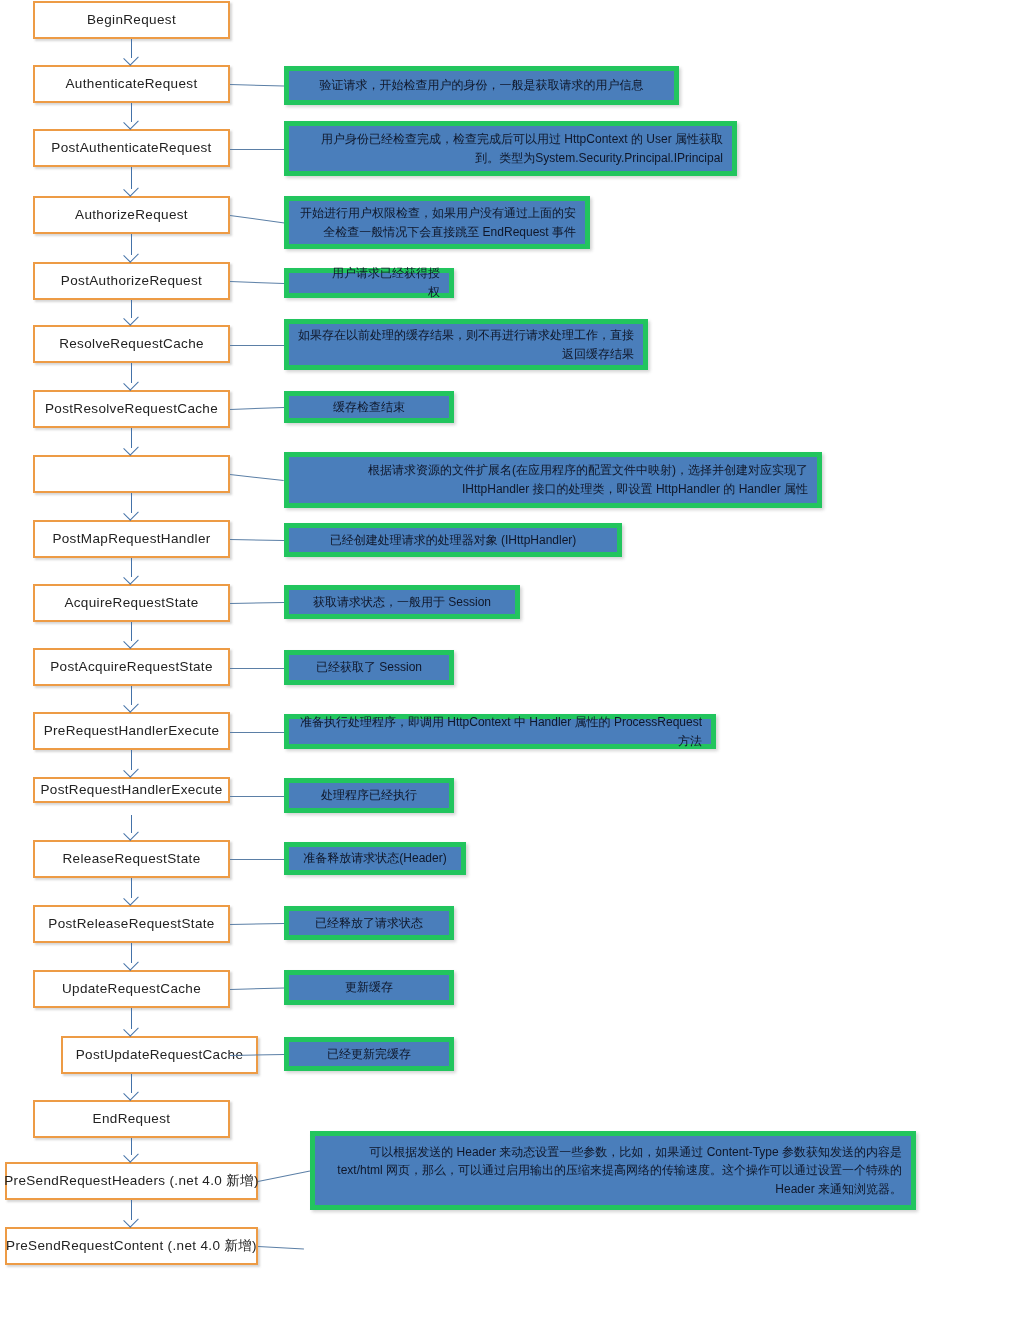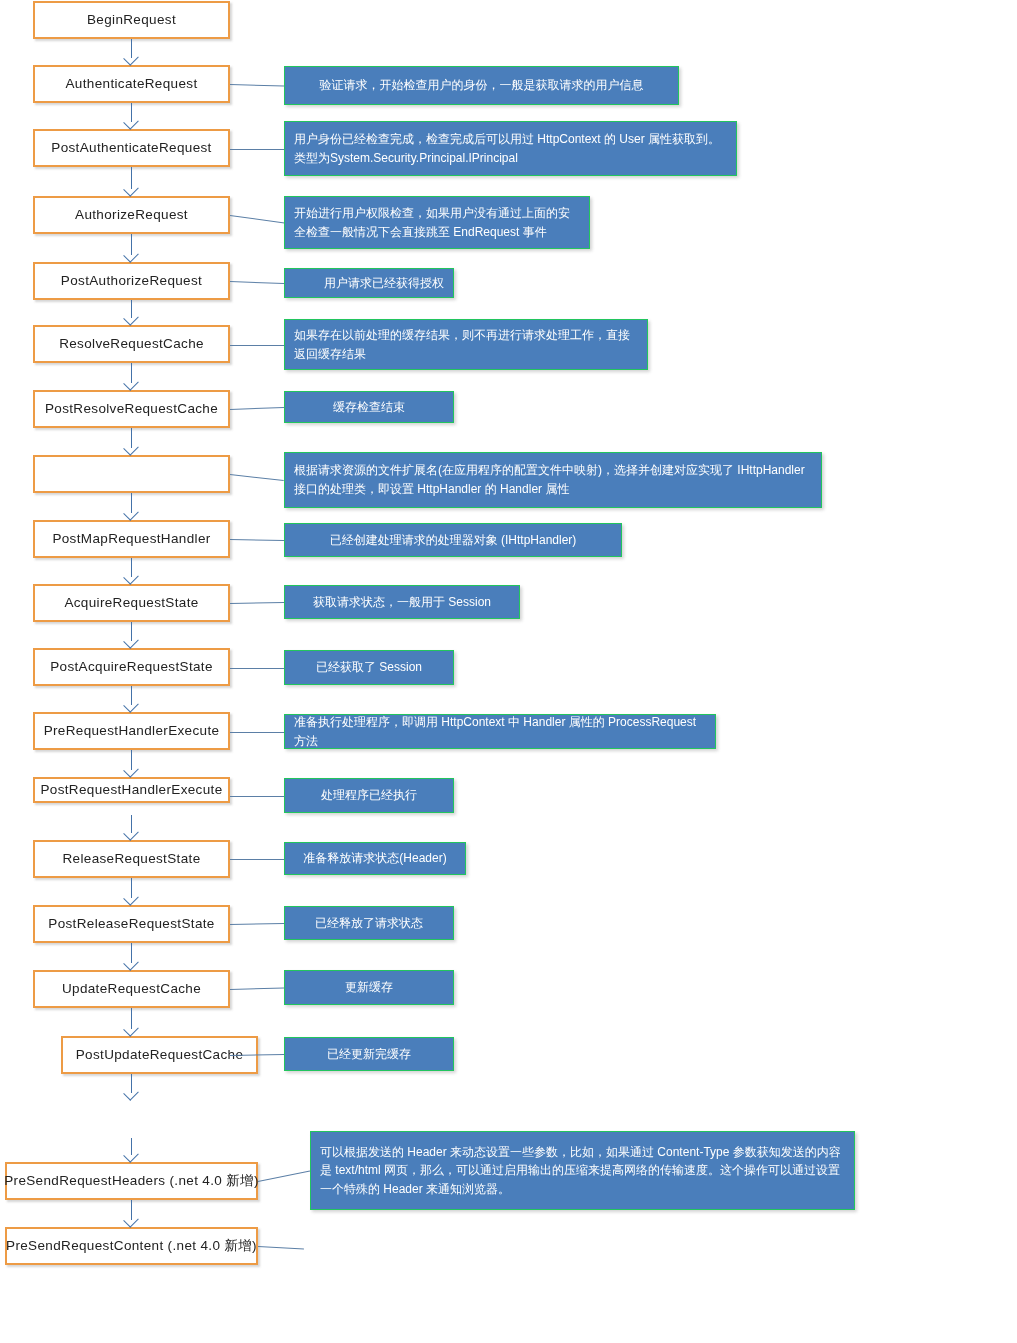--- a/index.html
+++ b/index.html
@@ -40,28 +40,28 @@
   .node .nlabel {
     line-height: 1;
     padding: 0 4px;
   }
 
   
   .note {
     position: absolute;
     box-sizing: border-box;
     background: #4A7EBB;
-    border: 1px solid #22c55e;
+    border: 5px solid #22c55e;
     display: flex;
     align-items: center;
     justify-content: center;
-    color: #ffffff;
+    color: #0f172a;
     font-size: 12px;
     line-height: 1.55;
-    text-align: left;
+    text-align: right;
     box-shadow: 2px 2px 3px rgba(120,120,120,0.32);
   }
   .note .ntext {
     padding: 0 9px;
   }
 
   
   .vline {            
     position: absolute;
     width: 1.6px;
@@ -128,20 +128,23 @@
       <span class="nlabel">PostReleaseRequestState</span>
     </div>
     <div class="node" style="left: 33px; top: 840px; width: 197px; height: 38px;">
       <span class="nlabel">ReleaseRequestState</span>
     </div>
     <div class="node" style="left: 33px; top: 970px; width: 197px; height: 38px;">
       <span class="nlabel">UpdateRequestCache</span>
     </div>
     <div class="node" style="left: 33px; top: 1036px; width: 197px; height: 38px; margin-left: 28px;">
       <span class="nlabel">PostUpdateRequestCache</span>
+    </div>
+    <div class="node" style="left: 33px; top: 1100px; width: 197px; height: 38px;">
+      <span class="nlabel">EndRequest</span>
     </div>
     <div class="node" style="left: 5px; top: 1162px; width: 253px; height: 38px;">
       <span class="nlabel">PreSendRequestHeaders (.net 4.0 新增)</span>
     </div>
     <div class="node" style="left: 5px; top: 1227px; width: 253px; height: 38px;">
       <span class="nlabel">PreSendRequestContent (.net 4.0 新增)</span>
     </div>
     <div class="vline" style="left: 130.7px; top: 39px; height: 19px;"></div>
     <div class="vhead" style="left: 125.3px; top: 53px;"></div>
     <div class="vline" style="left: 130.7px; top: 103px; height: 19px;"></div>
@@ -238,17 +241,17 @@
     </div>
     <div class="hline" style="left: 230px; top: 989px; width: 54.0208px; transform-origin: 0px 50%; transform: rotate(-1.59114deg);"></div>
     <div class="note" style="left: 284px; top: 970px; width: 170px; height: 35px;">
       <span class="ntext">更新缓存</span>
     </div>
     <div class="hline" style="left: 230px; top: 1055px; width: 54.0093px; transform-origin: 0px 50%; transform: rotate(-1.06091deg);"></div>
     <div class="note" style="left: 284px; top: 1037px; width: 170px; height: 34px;">
       <span class="ntext">已经更新完缓存</span>
     </div>
     <div class="hline" style="left: 258px; top: 1181px; width: 53.0495px; transform-origin: 0px 50%; transform: rotate(-11.4158deg);"></div>
-    <div class="note" style="left: 310px; top: 1131px; width: 545px; height: 79px;">
+    <div class="note" style="left: 310px; top: 1131px; width: 606px; height: 79px;">
       <span class="ntext">可以根据发送的 Header 来动态设置一些参数，比如，如果通过 Content-Type 参数获知发送的内容是 text/html 网页，那么，可以通过启用输出的压缩来提高网络的传输速度。这个操作可以通过设置一个特殊的 Header 来通知浏览器。</span>
     </div>
     <div class="hline" style="left: 258px; top: 1246px; width: 46.0679px; transform-origin: 0px 50%; transform: rotate(3.11084deg);"></div>
   </div>
 
 </body></html>

